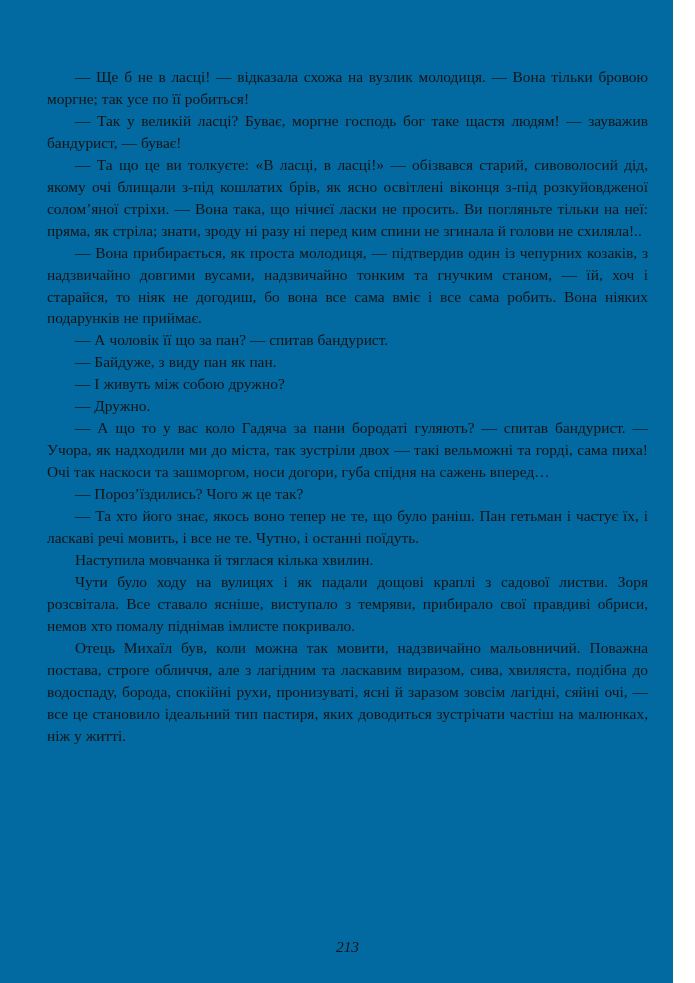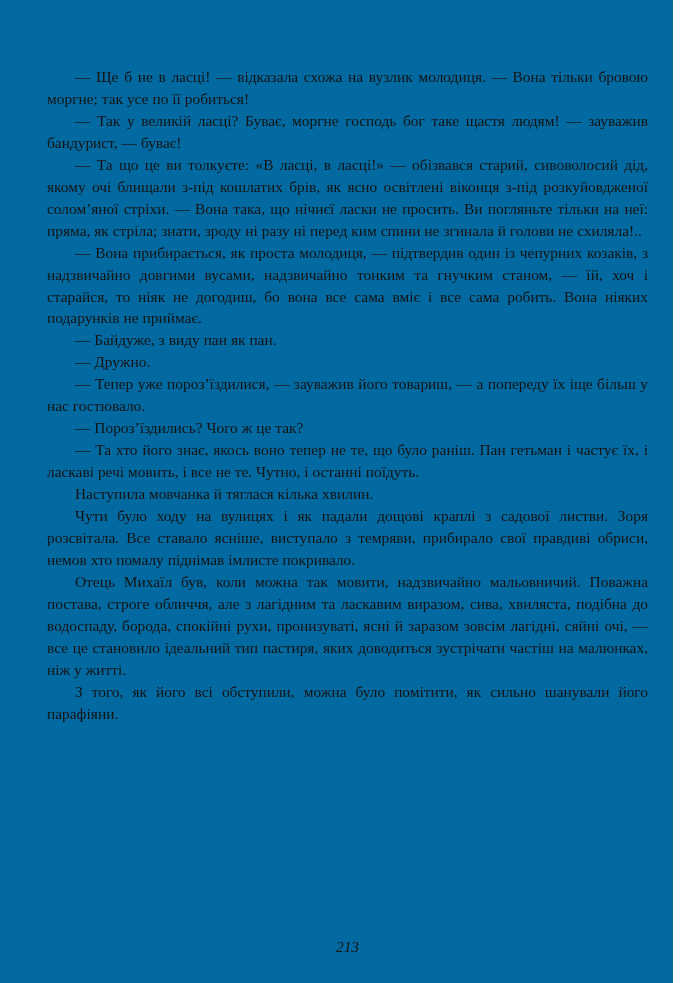--- a/index.html
+++ b/index.html
@@ -53,26 +53,27 @@
 </head>
 <body>
 
 <div class="page">
 
   <div class="text-block">
     <p>— Ще б не в ласці! — відказала схожа на вузлик молодиця. — Вона тільки бровою моргне; так усе по її робиться!</p>
     <p>— Так у великій ласці? Буває, моргне господь бог таке щастя людям! — зауважив бандурист, — буває!</p>
     <p>— Та що це ви толкуєте: «В ласці, в ласці!» — обізвався старий, сивоволосий дід, якому очі блищали з-під кошлатих брів, як ясно освітлені віконця з-під розкуйовдженої солом’яної стріхи. — Вона така, що нічиєї ласки не просить. Ви погляньте тільки на неї: пряма, як стріла; знати, зроду ні разу ні перед ким спини не згинала й голови не схиляла!..</p>
     <p>— Вона прибирається, як проста молодиця, — підтвердив один із чепурних козаків, з надзвичайно довгими вусами, надзвичайно тонким та гнучким станом, — їй, хоч і старайся, то ніяк не догодиш, бо вона все сама вміє і все сама робить. Вона ніяких подарунків не приймає.</p>
+    <p>— А чоловік її що за пан? — спитав бандурист.</p>
     <p>— Байдуже, з виду пан як пан.</p>
+    <p>— І живуть між собою дружно?</p>
     <p>— Дружно.</p>
-    <p>— Тепер уже пороз’їздилися, — зауважив його товариш, — а попереду їх іще більш у нас гостювало.</p>
+    <p>— А що то у вас коло Гадяча за пани бородаті гуляють? — спитав бандурист. — Учора, як надходили ми до міста, так зустріли двох — такі вельможні та горді, сама пиха! Очі так наскоси та зашморгом, носи догори, губа спідня на сажень вперед…</p>
     <p>— Пороз’їздились? Чого ж це так?</p>
     <p>— Та хто його знає, якось воно тепер не те, що було раніш. Пан гетьман і частує їх, і ласкаві речі мовить, і все не те. Чутно, і останні поїдуть.</p>
     <p>Наступила мовчанка й тяглася кілька хвилин.</p>
     <p>Чути було ходу на вулицях і як падали дощові краплі з садової листви. Зоря розсвітала. Все ставало ясніше, виступало з темряви, прибирало свої правдиві обриси, немов хто помалу піднімав імлисте покривало.</p>
     <p>Отець Михаїл був, коли можна так мовити, надзвичайно мальовничий. Поважна постава, строге обличчя, але з лагідним та ласкавим виразом, сива, хвиляста, подібна до водоспаду, борода, спокійні рухи, пронизуваті, ясні й заразом зовсім лагідні, сяйні очі, — все це становило ідеальний тип пастиря, яких доводиться зустрічати частіш на малюнках, ніж у житті.</p>
-    <p>З того, як його всі обступили, можна було помітити, як сильно шанували його парафіяни.</p>
   </div>
 
   <div class="page-number">213</div>
 
 </div>
 
 </body></html>

